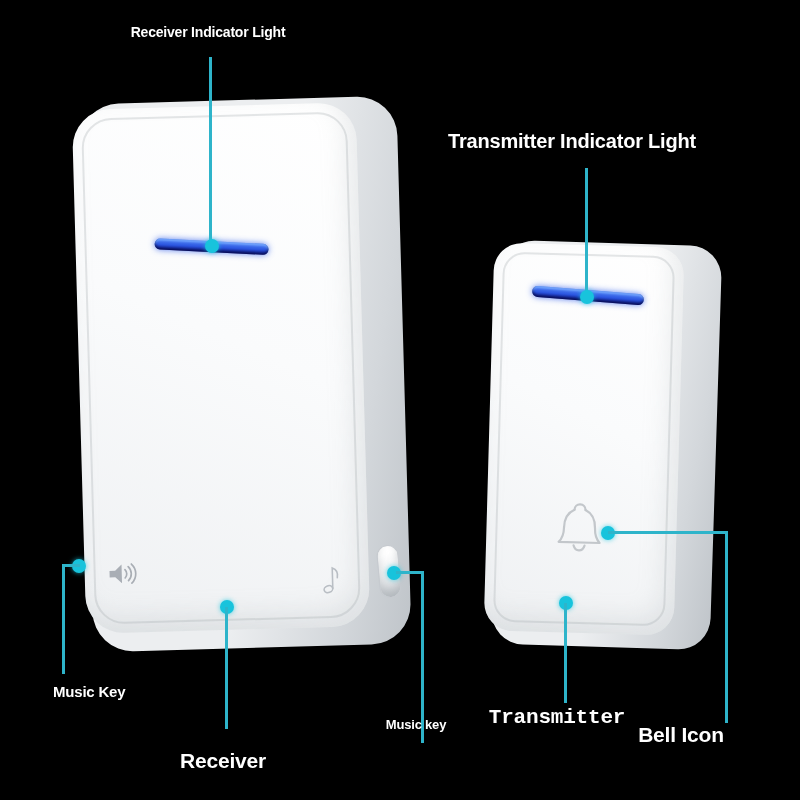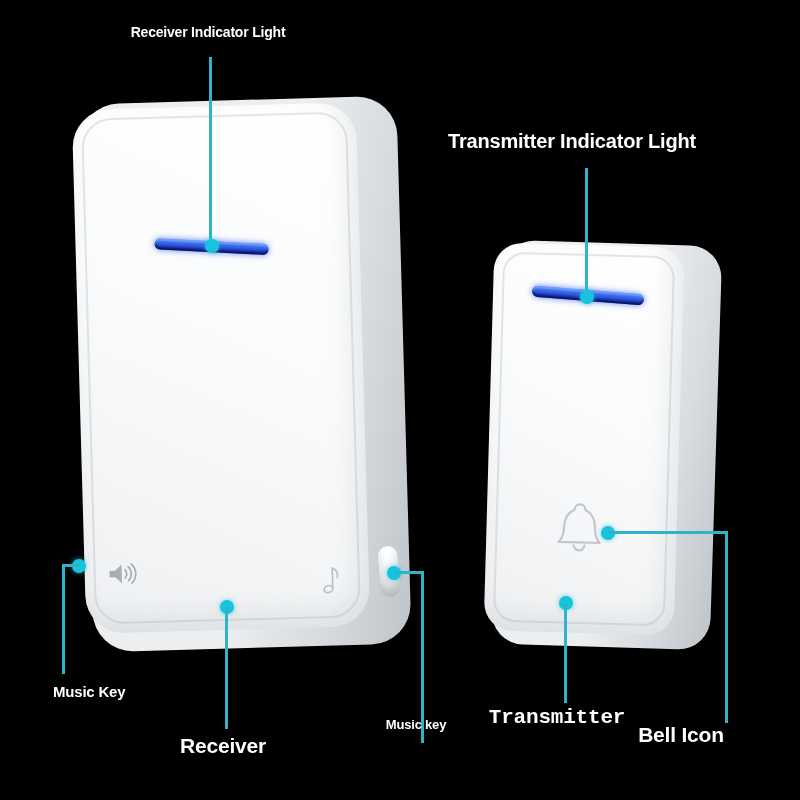--- a/index.html
+++ b/index.html
@@ -52,21 +52,21 @@
     box-shadow:0 0 5px rgba(30,200,224,.75);
   }
   .lbl{
     position:absolute;color:var(--text,#fff);font-weight:700;
     white-space:nowrap;letter-spacing:-.2px;
   }
   .lbl.centered{transform:translateX(-50%);}
   .lbl-receiver-indicator{left:208px;top:24px;font-size:14px;}
   .lbl-transmitter-indicator{left:572px;top:130px;font-size:20px;}
   .lbl-volume-key{left:53px;top:683px;font-size:15px;}
-  .lbl-receiver{left:223px;top:734px;font-size:21px;}
+  .lbl-receiver{left:223px;top:749px;font-size:21px;}
   .lbl-music-key{left:416px;top:717px;font-size:13px;}
   .lbl-transmitter{left:557px;top:706px;font-size:21px;font-family:Liberation Mono, monospace;}
   .lbl-bell-icon{left:681px;top:723px;font-size:21px;}
 </style>
 </head>
 <body>
 
 <div class="scene">
 
   <div class="dev-side receiver-side"></div>

